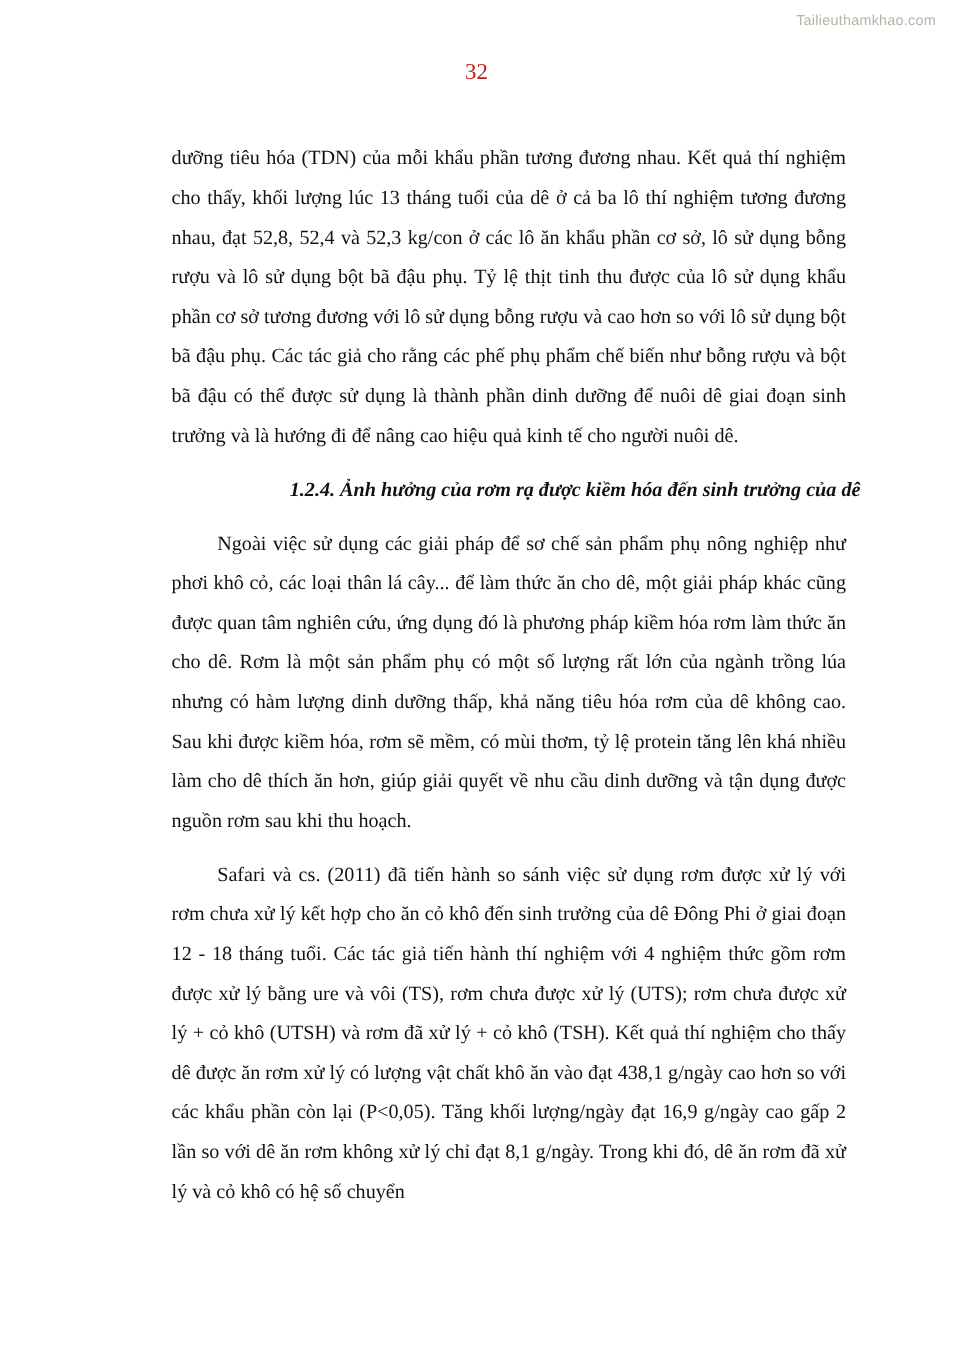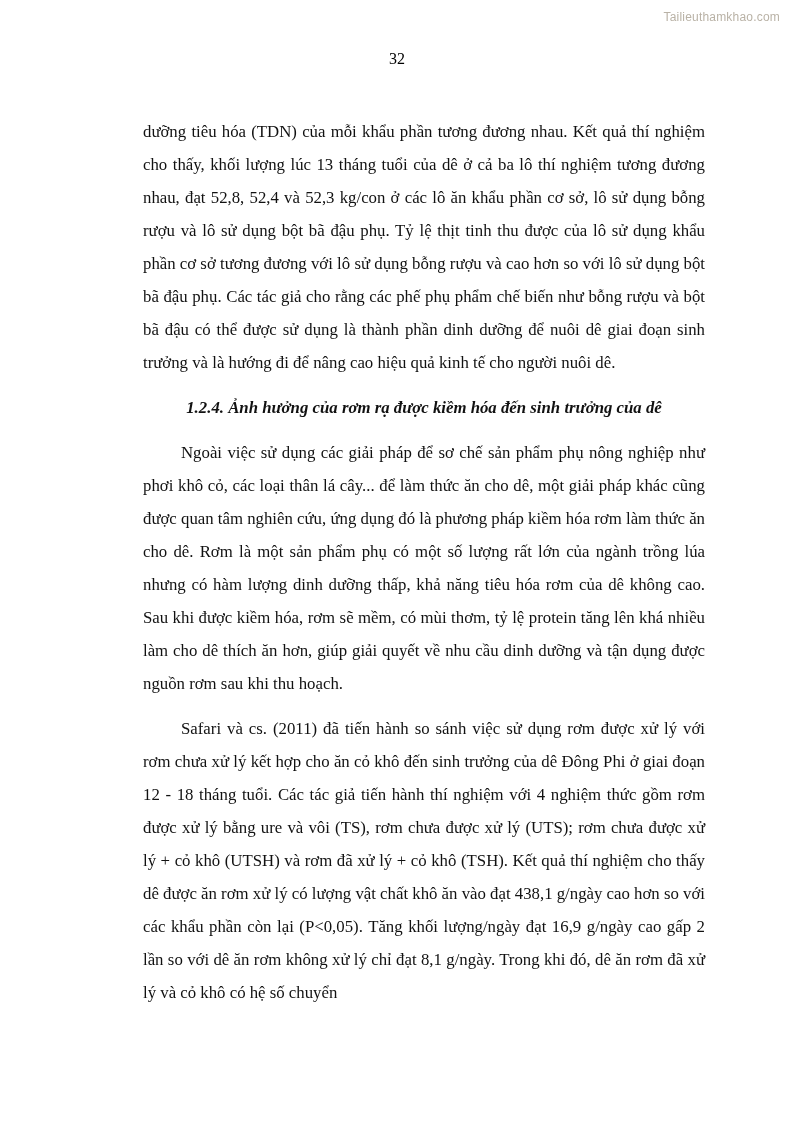--- a/index.html
+++ b/index.html
@@ -24,22 +24,22 @@
     font-size: 12px;
     color: #b9b2a6;
     letter-spacing: 0.2px;
   }
   .page-number {
     position: absolute;
     top: 50px;
     left: 0;
     width: 100%;
     text-align: center;
-    font-size: 16px;
-    color: #000000;
+    font-size: 19px;
+    color: #b91c1c;
   }
   .content {
     position: absolute;
     top: 103px;
     left: 131px;
     width: 586px;
     font-size: 16.8px;
     line-height: 33px;
     color: #111111;
   }
@@ -49,21 +49,21 @@
   }
   .content p.indent {
     text-indent: 38px;
   }
   .content h2.section-heading {
     margin: 0;
     font-size: 16.8px;
     line-height: 33px;
     font-weight: bold;
     font-style: italic;
-    text-align: center;
+    text-align: right;
   }
 </style>
 </head>
 <body>
 
 <div class="page">
 
   <div class="watermark">Tailieuthamkhao.com</div>
 
   <div class="page-number">32</div>

